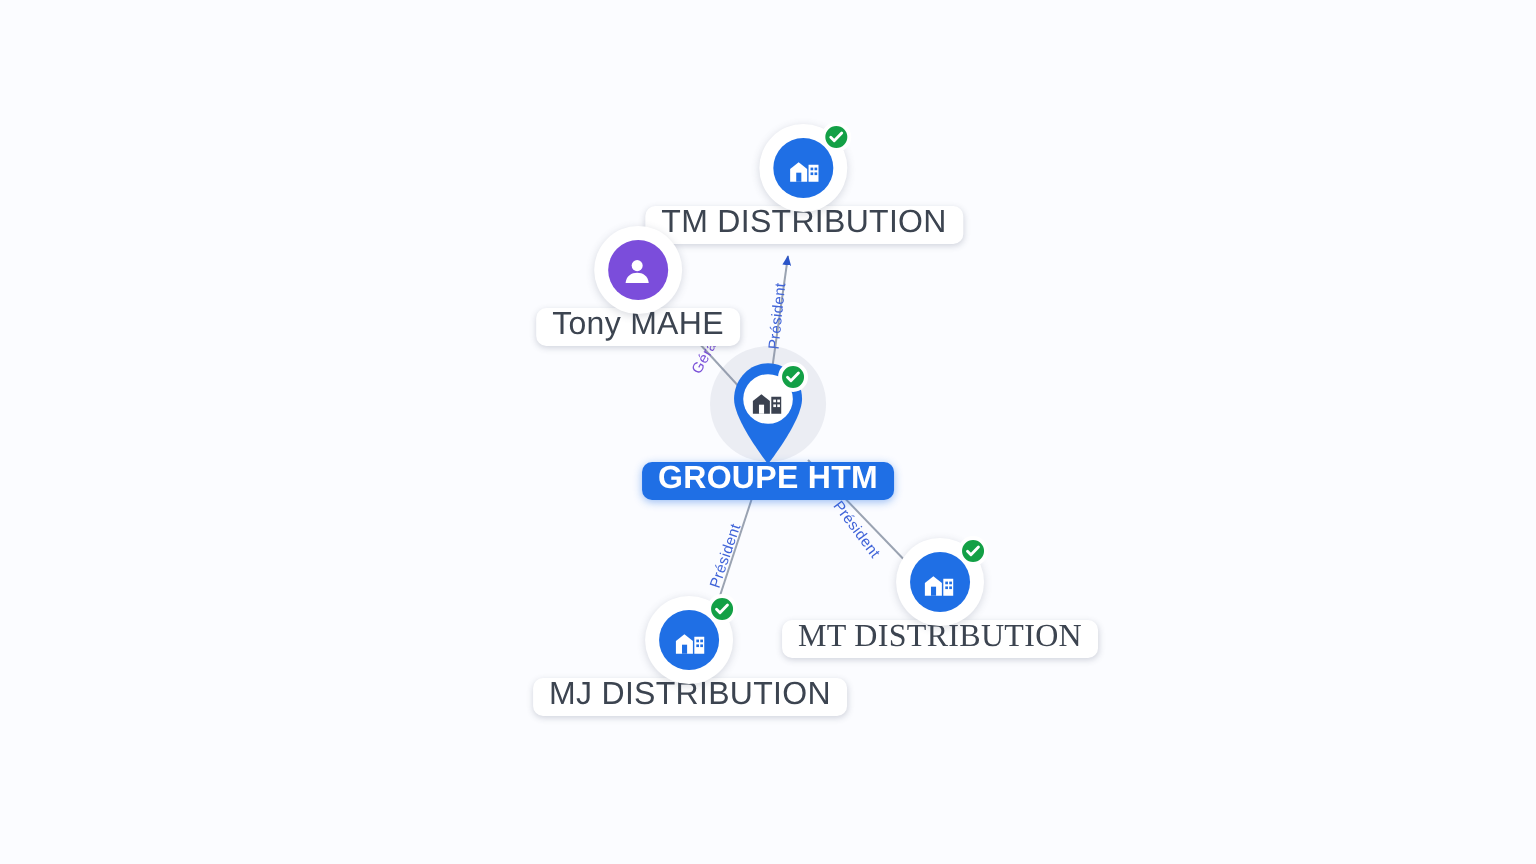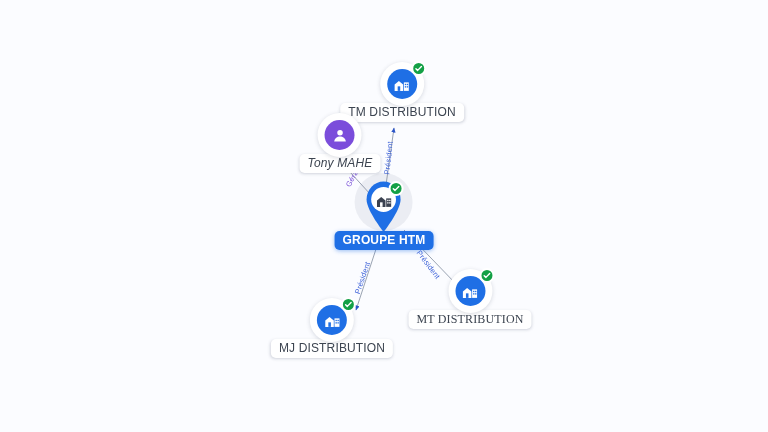--- a/index.html
+++ b/index.html
@@ -137,21 +137,21 @@
     z-index: 3;
   }
 
   
   .node-label {
     margin-top: -3px;
     padding: 3px 8px 4px 8px;
     border-radius: 5px;
     background: #ffffff;
     color: #3c4450;
-    font-size: 12px;
+    font-size: 16px;
     line-height: 12px;
     letter-spacing: 0.15px;
     white-space: nowrap;
     box-shadow: 0 1px 3px rgba(60, 70, 95, 0.22);
   }
 
   .node-label.selected {
     background: #1f6fe5;
     color: #ffffff;
     font-weight: bold;
@@ -219,21 +219,21 @@
       </div>
       <div class="badge">
         <svg width="9" height="9" viewBox="0 0 12 12">
           <path d="M2.3 6.2 L4.6 8.5 L9.6 3.4" stroke="#ffffff" stroke-width="1.9" fill="none" stroke-linecap="round" stroke-linejoin="round"></path>
         </svg>
       </div>
     </div>
     <div class="node-label">TM DISTRIBUTION</div>
   </div>
 
-  <div class="node" style="left:340px; top:143px;font-style:italic;">
+  <div class="node" style="left:319px; top:143px;">
     <div class="node-circle">
       <div class="icon-disc person">
         <svg width="17" height="17" viewBox="0 0 24 24">
           <circle cx="12" cy="8.2" r="3.9" fill="#ffffff"></circle>
           <path d="M3.8 20.5 C4.4 15.4 8 13.3 12 13.3 C16 13.3 19.6 15.4 20.2 20.5 Z" fill="#ffffff"></path>
         </svg>
       </div>
     </div>
     <div class="node-label">Tony MAHE</div>
   </div>
@@ -281,21 +281,21 @@
       </div>
       <div class="badge">
         <svg width="9" height="9" viewBox="0 0 12 12">
           <path d="M2.3 6.2 L4.6 8.5 L9.6 3.4" stroke="#ffffff" stroke-width="1.9" fill="none" stroke-linecap="round" stroke-linejoin="round"></path>
         </svg>
       </div>
     </div>
     <div class="node-label">MT DISTRIBUTION</div>
   </div>
 
-  <div class="node" style="left:332px; top:328px;">
+  <div class="node" style="left:345px; top:328px;">
     <div class="node-circle">
       <div class="icon-disc">
         <svg width="17" height="17" viewBox="0 0 24 24">
           <path d="M2 21 L2 12 L8 7.2 L14 12 L14 21 Z" fill="#ffffff"></path>
           <rect x="15" y="9" width="7" height="12" fill="#ffffff"></rect>
           <rect x="16.4" y="11" width="1.9" height="1.9" fill="#1f6fe5"></rect>
           <rect x="19.2" y="11" width="1.9" height="1.9" fill="#1f6fe5"></rect>
           <rect x="16.4" y="14.4" width="1.9" height="1.9" fill="#1f6fe5"></rect>
           <rect x="19.2" y="14.4" width="1.9" height="1.9" fill="#1f6fe5"></rect>
           <rect x="6.3" y="14.6" width="3.6" height="6.4" fill="#1f6fe5"></rect>

